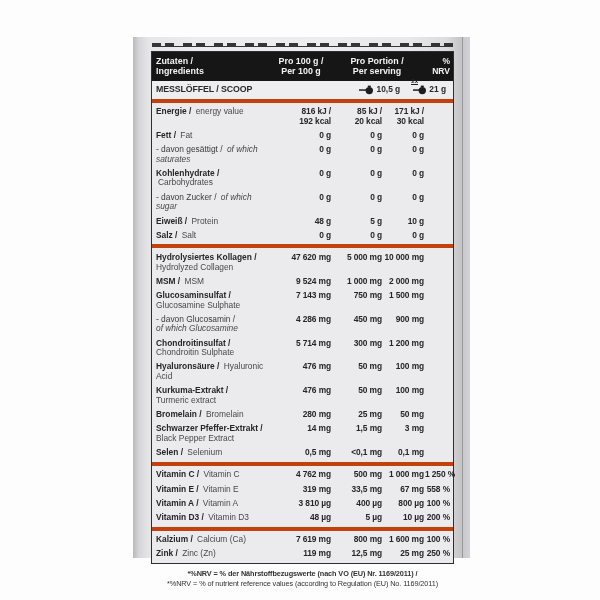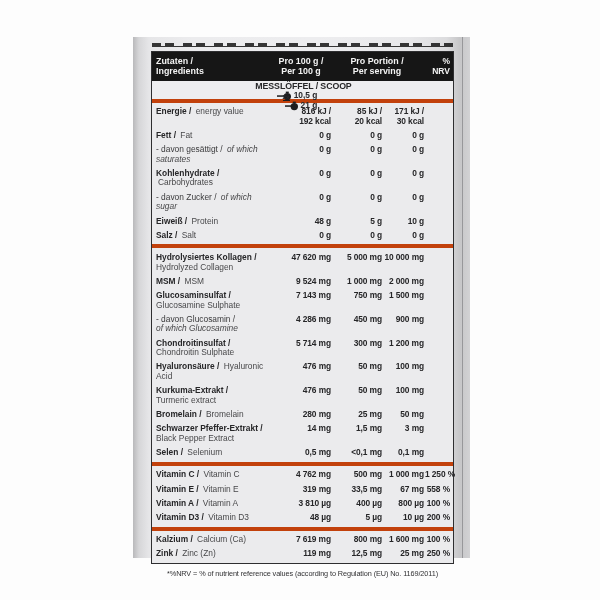--- a/index.html
+++ b/index.html
@@ -48,21 +48,20 @@
   }
   .h1{flex:0 0 119px;padding-left:4px;box-sizing:border-box;}
   .h2{flex:0 0 60px;text-align:center;}
   .h3{flex:0 0 92px;text-align:center;}
   .h4{flex:1;text-align:right;padding-right:3px;font-size:8.5px;}
 
   
   .scooprow{
     display:flex;align-items:center;height:18px;padding:0 2px 0 4px;
     background:#eeeef0;
-    flex-direction:column;
   }
   .scooprow .slabel{font-weight:bold;font-size:8.8px;letter-spacing:-0.1px;flex:1;}
   .scoopgrp{display:flex;align-items:flex-start;white-space:nowrap;}
   .scoopgrp .amt{font-weight:bold;margin-left:2px;}
   .g1{margin-right:13px;}
   .g2{margin-right:5px;position:relative;}
   .x2{
     position:absolute;top:-7px;left:-2px;font-size:6.2px;font-weight:bold;
     border-bottom:.8px solid #1d1d1f;padding-bottom:.5px;line-height:1;
   }
@@ -381,18 +380,19 @@
     <div class="c-s1">12,5 mg</div>
     <div class="c-s2">25 mg</div>
     <div class="c-nrv">250 %</div>
   </div>
             </div>
           </div>
 
       </div>
 
       <div class="footnote">
+        <div class="f1">*%NRV = % der Nährstoffbezugswerte (nach VO (EU) Nr. 1169/2011) /</div>
         <div class="f2">*%NRV = % of nutrient reference values (according to Regulation (EU) No. 1169/2011)</div>
       </div>
 
     </div>
   </div>
 </div>
 
 </body></html>

